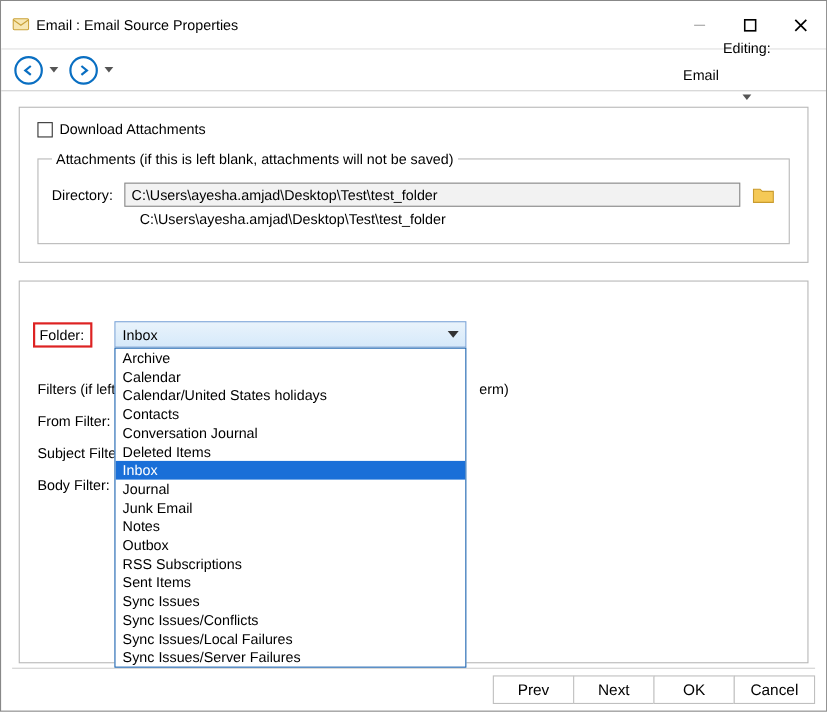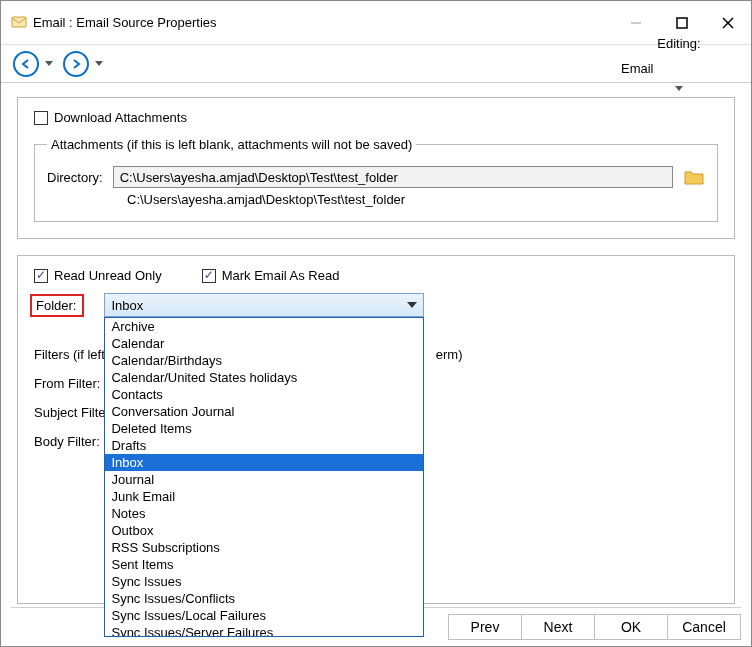--- a/index.html
+++ b/index.html
@@ -291,45 +291,33 @@
           <svg width="22" height="18" viewBox="0 0 22 18">
             <path d="M2 4 h6 l2 2 h10 v10 h-18 z" fill="#f5c956" stroke="#c99b2e"></path>
           </svg>
         </span>
       </div>
       <div class="dir-path">C:\Users\ayesha.amjad\Desktop\Test\test_folder</div>
     </fieldset>
   </div>
 
   <div class="panel" style="padding-bottom:140px;">
-    <div class="row-flex">
-      <label class="checkbox" style="margin:0">
-        <span class="cbx checked"></span>
-        <span>Read Unread Only</span>
-      </label>
-      <label class="checkbox" style="margin:0">
-        <span class="cbx checked"></span>
-        <span>Mark Email As Read</span>
-      </label>
-    </div>
-
-    <div class="field-row" style="margin-top:6px">
+
+    <div class="field-row" style="margin-top:24px">
       <span class="folder-label-hl">Folder:</span>
       <div class="combo">
         <span>Inbox</span>
         <span class="caret"></span>
         <div class="combo-list" id="folder-list">
             <div class="opt">Archive</div>
             <div class="opt">Calendar</div>
-            <div class="opt">Calendar/Birthdays</div>
             <div class="opt">Calendar/United States holidays</div>
             <div class="opt">Contacts</div>
             <div class="opt">Conversation Journal</div>
             <div class="opt">Deleted Items</div>
-            <div class="opt">Drafts</div>
             <div class="opt sel">Inbox</div>
             <div class="opt">Journal</div>
             <div class="opt">Junk Email</div>
             <div class="opt">Notes</div>
             <div class="opt">Outbox</div>
             <div class="opt">RSS Subscriptions</div>
             <div class="opt">Sent Items</div>
             <div class="opt">Sync Issues</div>
             <div class="opt">Sync Issues/Conflicts</div>
             <div class="opt">Sync Issues/Local Failures</div>

